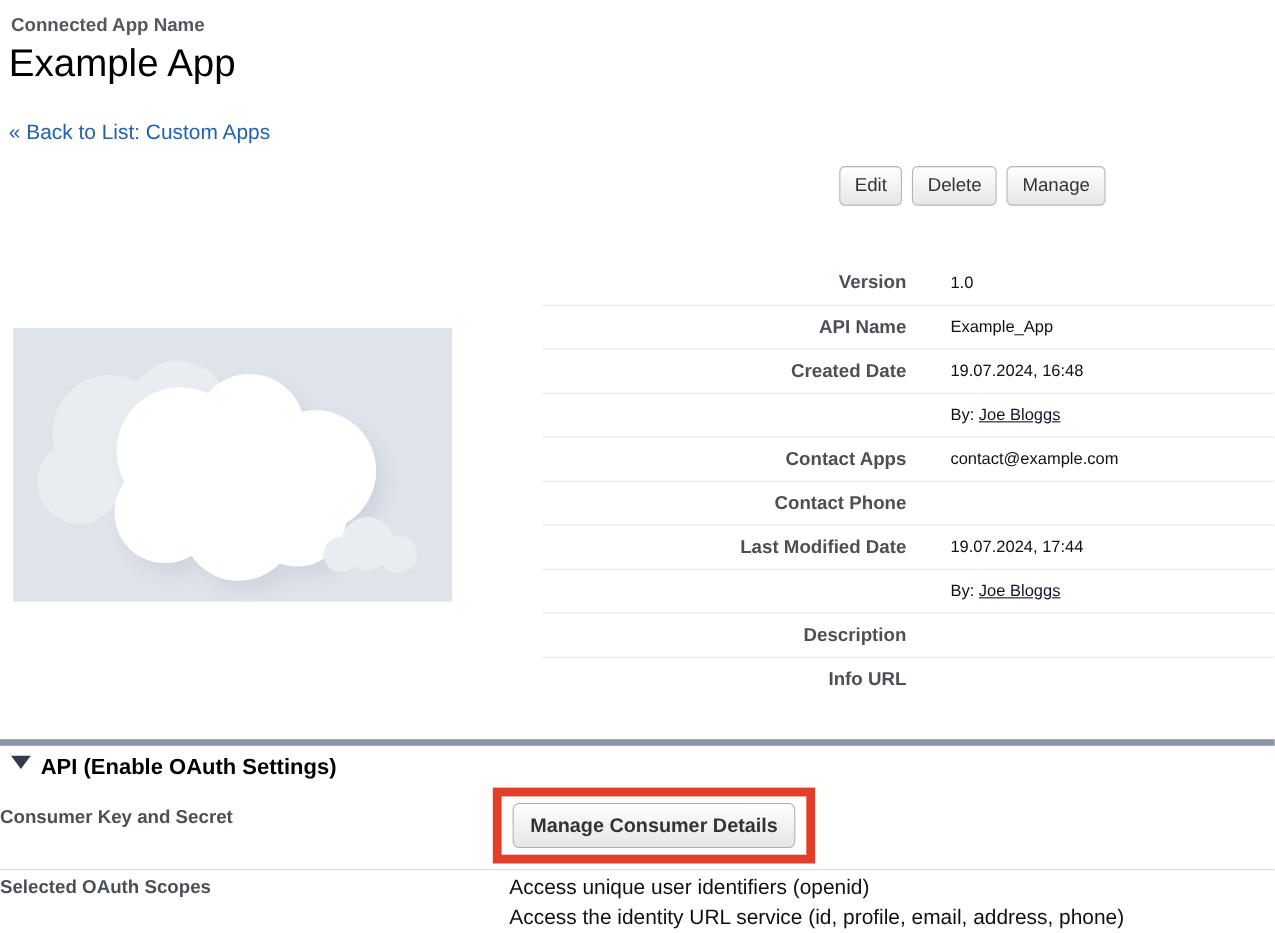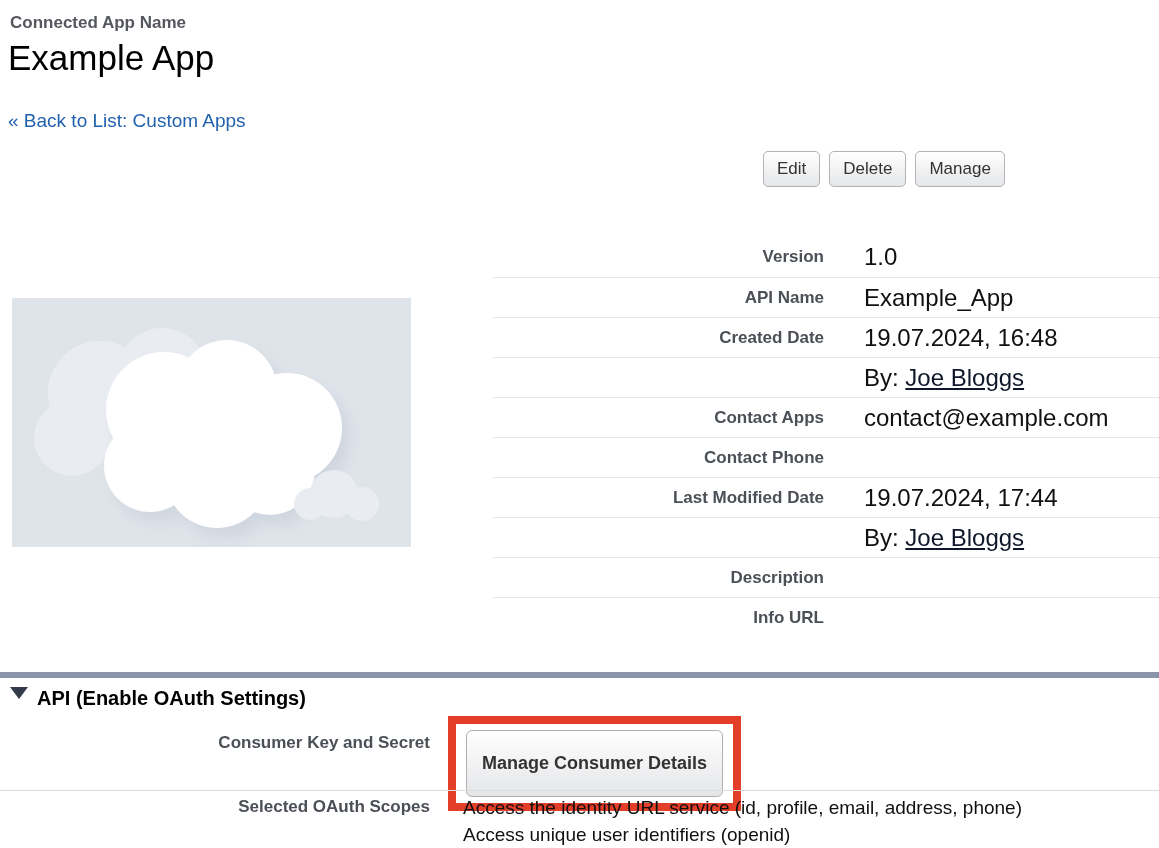--- a/index.html
+++ b/index.html
@@ -24,37 +24,37 @@
   }
 
   
   .cloud-box { position:absolute; left:12px; top:298px; width:399px; height:249px; background:#dfe4ea; }
 
   
   .detail-table { position:absolute; left:493px; top:237px; width:666px; }
   .drow { display:flex; align-items:center; min-height:40px; border-top:1px solid #e7e7e7; }
   .drow.first { border-top:none; }
   .dlabel { width:331px; text-align:right; font-size:17px; font-weight:bold; color:#4b5057; flex:none; }
-  .dvalue { padding-left:40px; font-size:24px; color:#101010; }
+  .dvalue { padding-left:40px; font-size:15px; color:#101010; }
   .person-link { color:#0f172a; text-decoration:underline; cursor:pointer; }
 
   
   .section-bar { position:absolute; left:0; top:672px; width:1159px; height:6px; background:#8a95ab; }
   .section-header { position:absolute; left:10px; top:687px; display:flex; gap:9px; height:22px; }
   .twisty { width:0; height:0; border-left:9px solid transparent; border-right:9px solid transparent; border-top:12px solid #333a4a; cursor:pointer; }
   .section-title { font-size:20px; font-weight:bold; color:#000; }
 
   .consumer-row { position:absolute; left:0; top:716px; width:1159px; display:flex; align-items:flex-start; }
-  .o-label { width:430px; flex:none; text-align:right; font-size:17px; font-weight:bold; color:#4b5057; }
+  .o-label { width:430px; flex:none; text-align:left; font-size:17px; font-weight:bold; color:#4b5057; }
   .consumer-row .o-label { padding-top:17px; }
   .highlight-box { margin-left:18px; display:inline-block; border:8px solid #e23e28; padding:6px 10px; background:#ffffff; }
   .manage-consumer-btn {
     font-family:"Liberation Sans",sans-serif;
     font-size:18px; font-weight:bold; color:#333;
-    padding:22px 15px;
+    padding:9px 15px;
     border:1px solid #aeb0b4; border-radius:6px;
     background:linear-gradient(#ffffff, #e4e5e7);
     cursor:pointer; white-space:nowrap;
   }
 
   .full-divider { position:absolute; left:0; top:790px; width:1159px; border-top:1px solid #dcdcdc; }
   .scopes-row { position:absolute; left:0; top:794px; width:1112px; display:flex; align-items:flex-start; }
   .scopes-row .o-label { padding-top:3px; }
   .scope-values { margin-left:33px; font-size:19px; color:#101010; line-height:27px; }
 </style>
@@ -169,18 +169,18 @@
     <div class="highlight-box">
       <button class="manage-consumer-btn">Manage Consumer Details</button>
     </div>
   </div>
 
   <div class="full-divider"></div>
 
   <div class="scopes-row">
     <div class="o-label">Selected OAuth Scopes</div>
     <div class="scope-values">
+      <div>Access unique user identifiers (openid)</div>
       <div>Access the identity URL service (id, profile, email, address, phone)</div>
-      <div>Access unique user identifiers (openid)</div>
     </div>
   </div>
 
 </div>
 
 </body></html>

